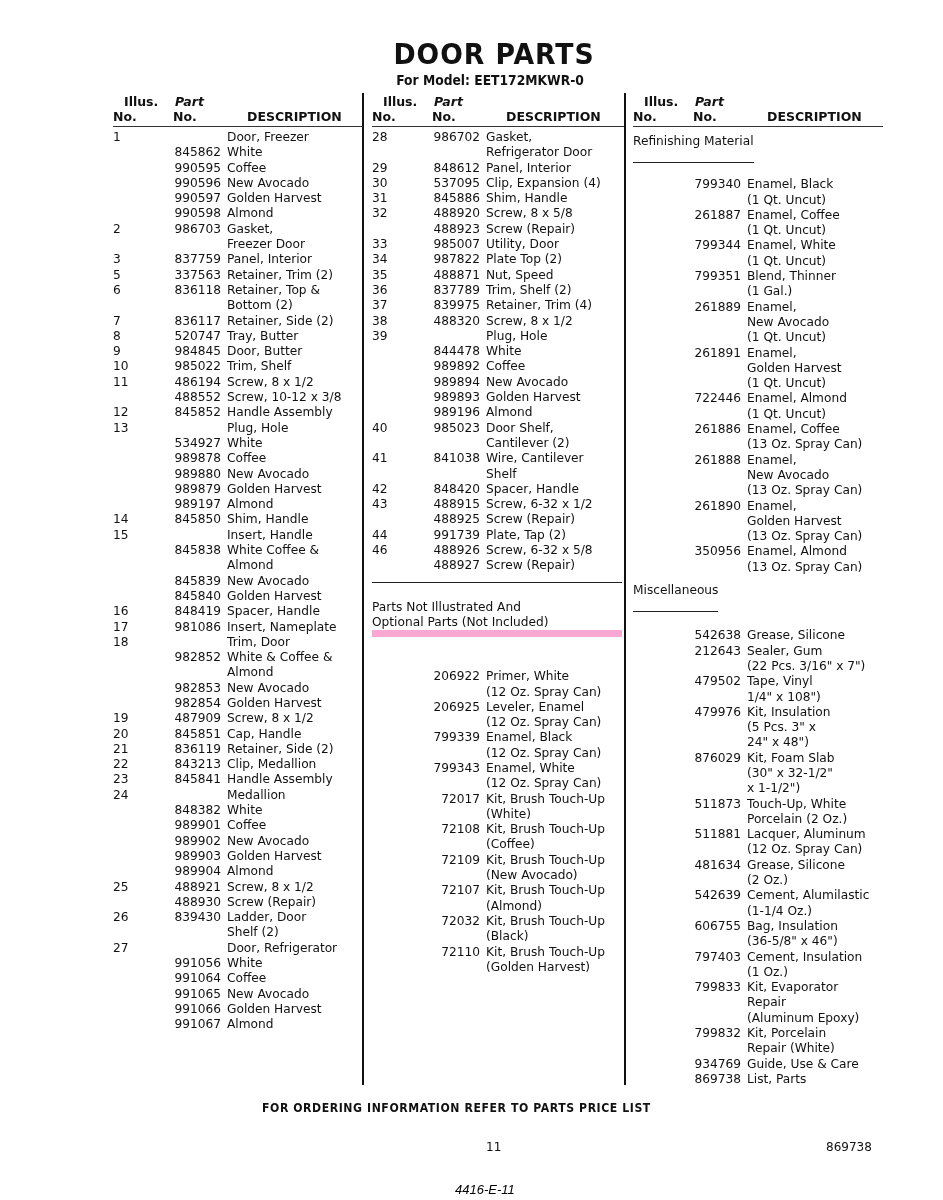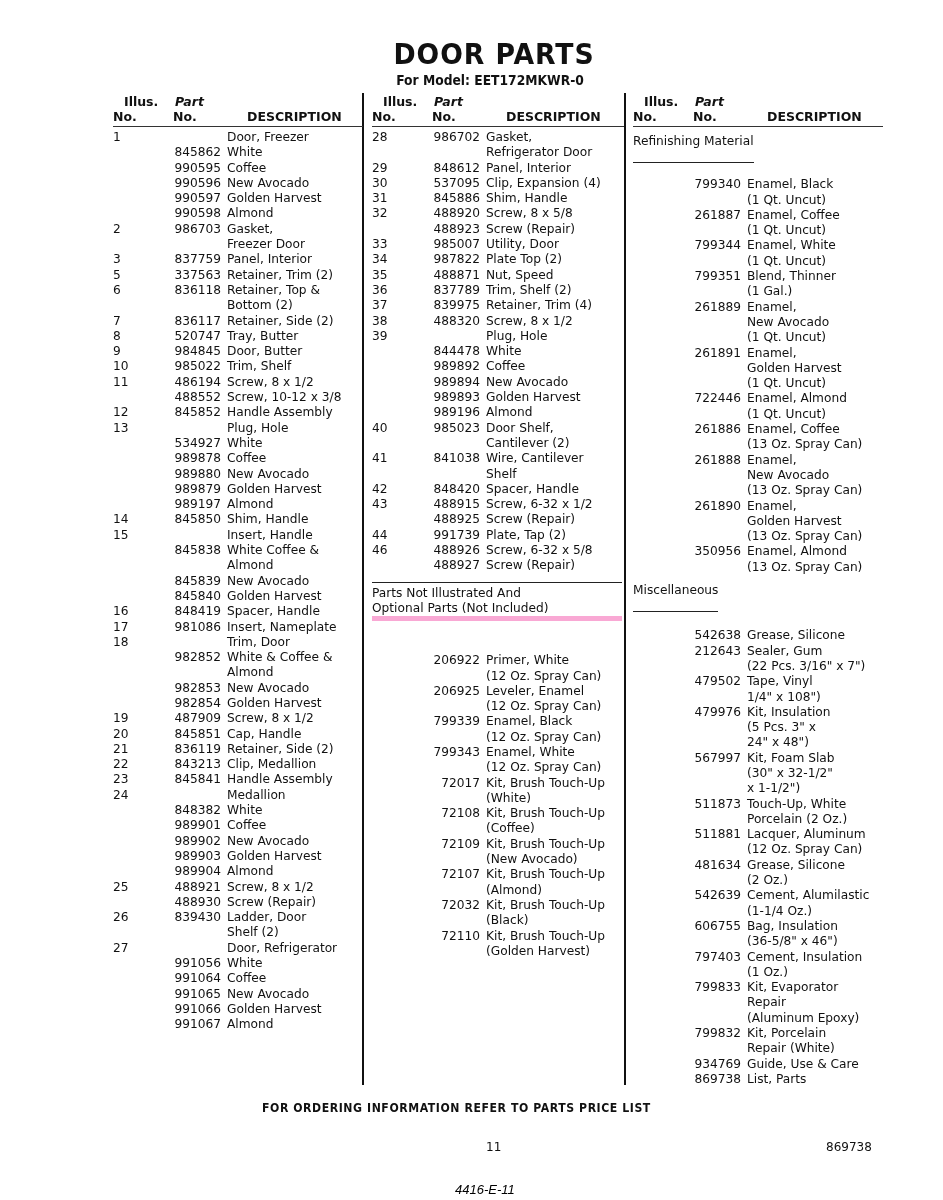--- a/index.html
+++ b/index.html
@@ -503,25 +503,25 @@
         <span class="part">488926</span>
         <span class="desc">Screw, 6-32 x 5/8</span>
       </div>
       <div class="row">
         <span class="illus"></span>
         <span class="part">488927</span>
         <span class="desc">Screw (Repair)</span>
       </div>
     </div>
   <div style="height:8px;"></div>
-  <div style="border-top:1px solid #222; margin-left:0; width:250px; padding-top:3px;">
+  <div style="border-top:1px solid #222; margin-left:0; width:250px; padding-top:17px;">
     <div class="row">
         <span class="desc" style="left:0;">Parts Not Illustrated And</span>
       </div>
-    <div class="row" style="border-bottom:5px solid #f9a8d4;text-decoration:underline;">
+    <div class="row" style="border-bottom:7px solid #f9a8d4;text-decoration:underline;">
         <span class="desc" style="left:0;">Optional Parts (Not Included)</span>
       </div>
   </div>
   <div style="height:18px;"></div>
   <div style="height:14px;"></div>
   <div class="rows">
       <div class="row">
         <span class="part">206922</span>
         <span class="desc">Primer, White</span>
       </div>
@@ -751,21 +751,21 @@
       </div>
       <div class="row">
         <span class="part"></span>
         <span class="desc">(5 Pcs. 3" x</span>
       </div>
       <div class="row">
         <span class="part"></span>
         <span class="desc">24" x 48")</span>
       </div>
       <div class="row">
-        <span class="part">567997</span>
+        <span class="part">876029</span>
         <span class="desc">Kit, Foam Slab</span>
       </div>
       <div class="row">
         <span class="part"></span>
         <span class="desc">(30" x 32-1/2"</span>
       </div>
       <div class="row">
         <span class="part"></span>
         <span class="desc">x 1-1/2")</span>
       </div>

